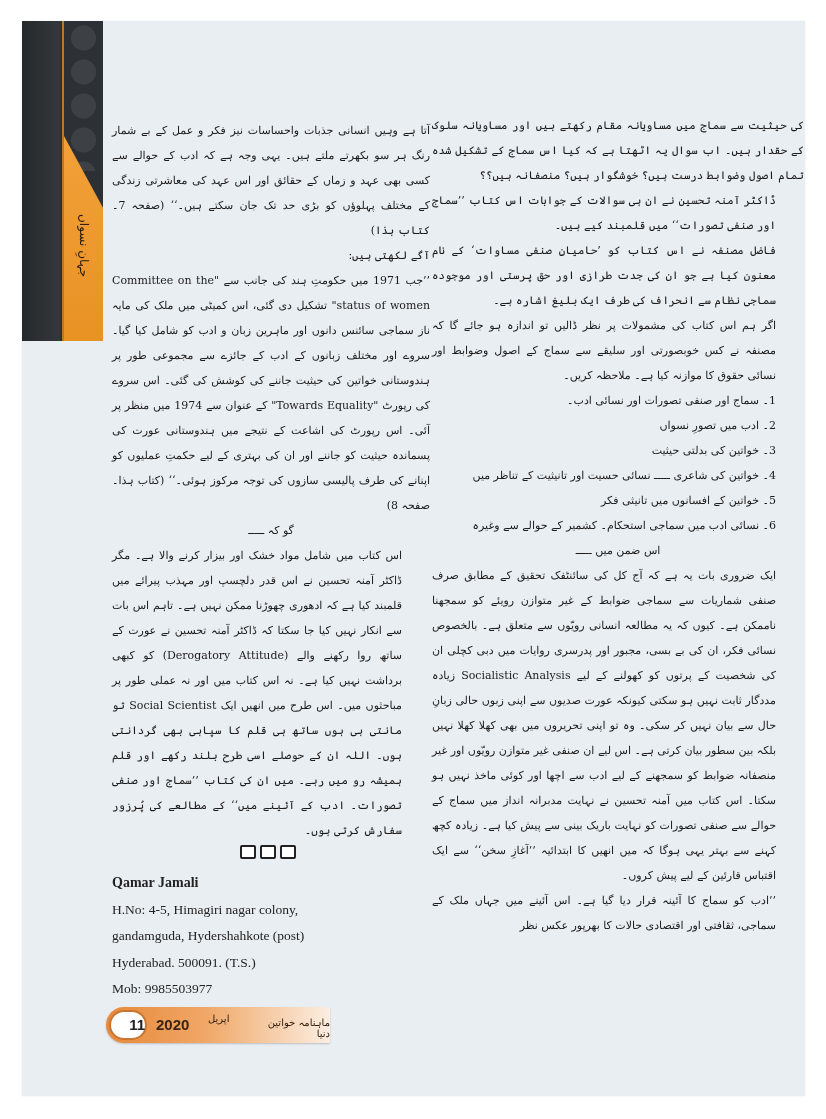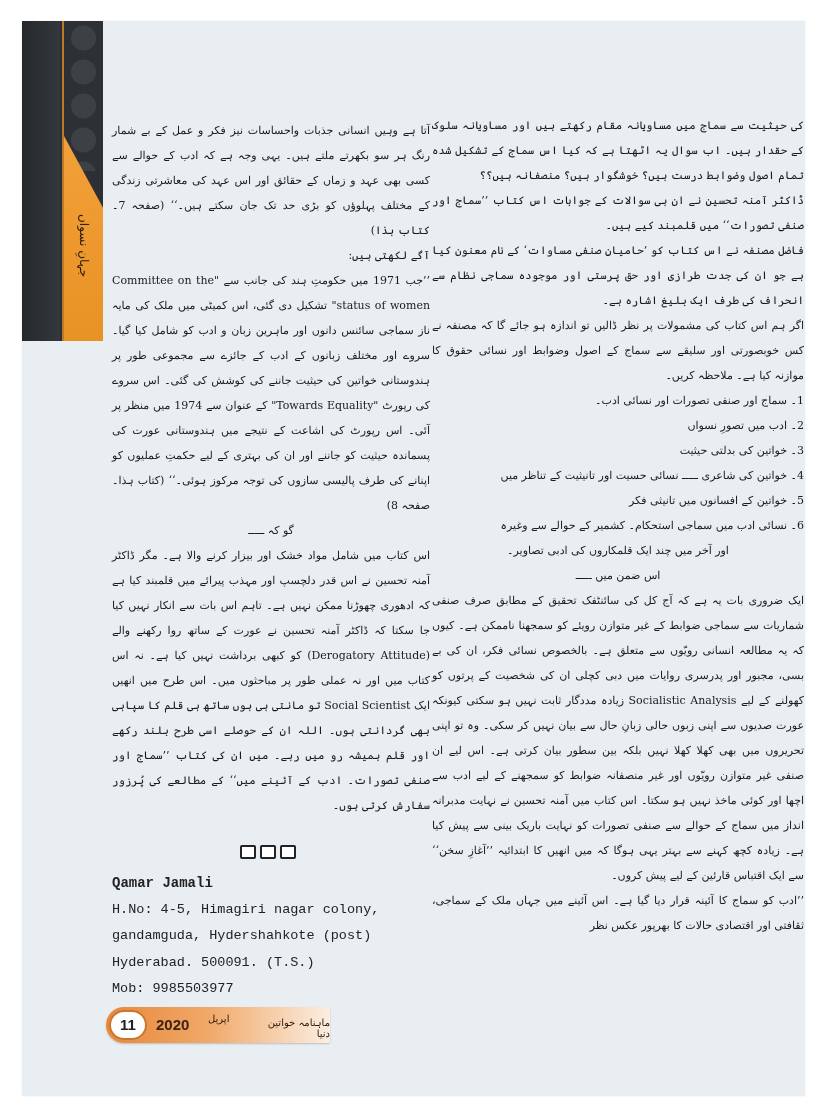--- a/index.html
+++ b/index.html
@@ -39,45 +39,45 @@
     position:absolute; left:44px; top:185px; width:36px; height:80px;
     writing-mode: vertical-rl; direction:rtl;
     font-size:12px; color:#2a1a08; text-align:center; line-height:36px;
   }
   .col {
     position:absolute; direction:rtl; text-align:justify; text-align-last:right;
     font-size:11px; color:#1b1b1b; line-height:25px;
   }
   .col p { margin:0; }
   .col .c { text-align:right; text-align-last:center; }
-  .col .ind { }
+  .col .ind { padding-right:28px; }
   .col-right { left:432px; top:113px; width:372px; }
   .col-left { left:112px; top:118px; width:318px; }
   .ornament {
     position:absolute; left:240px; top:845px; display:flex; gap:4px;
   }
   .ornament span {
     display:block; width:12px; height:10px; border:2px solid #222; border-radius:2px; background:#fff;
   }
   .addr {
     position:absolute; left:112px; top:870px; width:320px;
-    font-family:Liberation Mono, monospace; font-size:13.5px; color:#222; line-height:26.5px;
+    font-family:Liberation Serif, serif; font-size:13.5px; color:#222; line-height:26.5px;
   }
   .addr .name { font-weight:bold; font-size:14px; }
   .footer {
     position:absolute; left:106px; top:1007px; width:224px; height:36px;
     border-radius:18px 2px 2px 18px;
     background:linear-gradient(90deg,#e8883a 0%,#f0a868 45%,#fbeee2 100%);
     box-shadow: 0 1px 2px rgba(0,0,0,0.2);
   }
   .footer .pnum {
     position:absolute; left:3px; top:3px; width:38px; height:30px; border-radius:15px;
     background:#fff; border:2px solid #c9762e; box-sizing:border-box;
     font-family:"Liberation Sans", sans-serif; font-weight:bold; font-size:15px; color:#222;
-    text-align:center; line-height:26px;
+    text-align:right; line-height:26px;
   }
   .footer .year {
     position:absolute; left:50px; top:9px;
     font-family:"Liberation Sans", sans-serif; font-weight:bold; font-size:15px; color:#3a2414;
   }
   .footer .month {
     position:absolute; left:102px; top:6px; font-size:10px; color:#2a1808; direction:rtl;
   }
   .footer .mag {
     position:absolute; left:148px; top:10px; font-size:10px; color:#2a1808; direction:rtl;
@@ -100,21 +100,20 @@
   <p>کی حیثیت سے سماج میں مساویانہ مقام رکھتے ہیں اور مساویانہ سلوک کے حقدار ہیں۔ اب سوال یہ اٹھتا ہے کہ کیا اس سماج کے تشکیل شدہ تمام اصول وضوابط درست ہیں؟ خوشگوار ہیں؟ منصفانہ ہیں؟؟</p>
   <p class="ind">ڈاکٹر آمنہ تحسین نے ان ہی سوالات کے جوابات اس کتاب ’’سماج اور صنفی تصورات‘‘ میں قلمبند کیے ہیں۔</p>
   <p class="ind">فاضل مصنفہ نے اس کتاب کو ’حامیانِ صنفی مساوات‘ کے نام معنون کیا ہے جو ان کی جدت طرازی اور حق پرستی اور موجودہ سماجی نظام سے انحراف کی طرف ایک بلیغ اشارہ ہے۔</p>
   <p class="ind">اگر ہم اس کتاب کی مشمولات پر نظر ڈالیں تو اندازہ ہو جائے گا کہ مصنفہ نے کس خوبصورتی اور سلیقے سے سماج کے اصول وضوابط اور نسائی حقوق کا موازنہ کیا ہے۔ ملاحظہ کریں۔</p>
   <p class="ind">1۔ سماج اور صنفی تصورات اور نسائی ادب۔</p>
   <p class="ind">2۔ ادب میں تصورِ نسواں</p>
   <p class="ind">3۔ خواتین کی بدلتی حیثیت</p>
   <p class="ind">4۔ خواتین کی شاعری ـــــ نسائی حسیت اور تانیثیت کے تناظر میں</p>
   <p class="ind">5۔ خواتین کے افسانوں میں تانیثی فکر</p>
   <p class="ind">6۔ نسائی ادب میں سماجی استحکام۔ کشمیر کے حوالے سے وغیرہ</p>
-  <p class="c">اور آخر میں چند ایک قلمکاروں کی ادبی تصاویر۔</p>
   <p class="c">اس ضمن میں ـــــ</p>
   <p class="ind">ایک ضروری بات یہ ہے کہ آج کل کی سائنٹفک تحقیق کے مطابق صرف صنفی شماریات سے سماجی ضوابط کے غیر متوازن رویئے کو سمجھنا ناممکن ہے۔ کیوں کہ یہ مطالعہ انسانی رویّوں سے متعلق ہے۔ بالخصوص نسائی فکر، ان کی بے بسی، مجبور اور پدرسری روایات میں دبی کچلی ان کی شخصیت کے پرتوں کو کھولنے کے لیے Socialistic Analysis زیادہ مددگار ثابت نہیں ہو سکتی کیونکہ عورت صدیوں سے اپنی زبوں حالی زبانِ حال سے بیان نہیں کر سکی۔ وہ تو اپنی تحریروں میں بھی کھلا کھلا نہیں بلکہ بین سطور بیان کرتی ہے۔ اس لیے ان صنفی غیر متوازن رویّوں اور غیر منصفانہ ضوابط کو سمجھنے کے لیے ادب سے اچھا اور کوئی ماخذ نہیں ہو سکتا۔ اس کتاب میں آمنہ تحسین نے نہایت مدبرانہ انداز میں سماج کے حوالے سے صنفی تصورات کو نہایت باریک بینی سے پیش کیا ہے۔ زیادہ کچھ کہنے سے بہتر یہی ہوگا کہ میں انھیں کا ابتدائیہ ’’آغازِ سخن‘‘ سے ایک اقتباس قارئین کے لیے پیش کروں۔</p>
   <p class="ind">’’ادب کو سماج کا آئینہ قرار دیا گیا ہے۔ اس آئینے میں جہاں ملک کے سماجی، ثقافتی اور اقتصادی حالات کا بھرپور عکس نظر</p>
 </div>
 
 <div class="col col-left">
   <p>آتا ہے وہیں انسانی جذبات واحساسات نیز فکر و عمل کے بے شمار رنگ ہر سو بکھرتے ملتے ہیں۔ یہی وجہ ہے کہ ادب کے حوالے سے کسی بھی عہد و زماں کے حقائق اور اس عہد کی معاشرتی زندگی کے مختلف پہلوؤں کو بڑی حد تک جان سکتے ہیں۔‘‘ (صفحہ 7۔ کتاب ہذا)</p>
   <p>آگے لکھتی ہیں:</p>
   <p>’’جب 1971 میں حکومتِ ہند کی جانب سے "Committee on the status of women" تشکیل دی گئی، اس کمیٹی میں ملک کی مایہ ناز سماجی سائنس دانوں اور ماہرین زبان و ادب کو شامل کیا گیا۔ سروے اور مختلف زبانوں کے ادب کے جائزے سے مجموعی طور پر ہندوستانی خواتین کی حیثیت جاننے کی کوشش کی گئی۔ اس سروے کی رپورٹ "Towards Equality" کے عنوان سے 1974 میں منظر پر آئی۔ اس رپورٹ کی اشاعت کے نتیجے میں ہندوستانی عورت کی پسماندہ حیثیت کو جاننے اور ان کی بہتری کے لیے حکمتِ عملیوں کو اپنانے کی طرف پالیسی سازوں کی توجہ مرکوز ہوئی۔‘‘ (کتاب ہذا۔ صفحہ 8)</p>
   <p class="c">گو کہ ـــــ</p>

